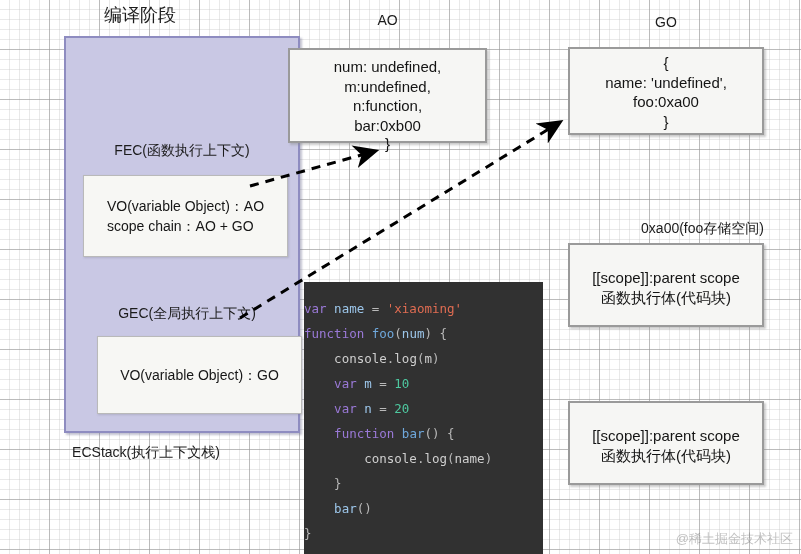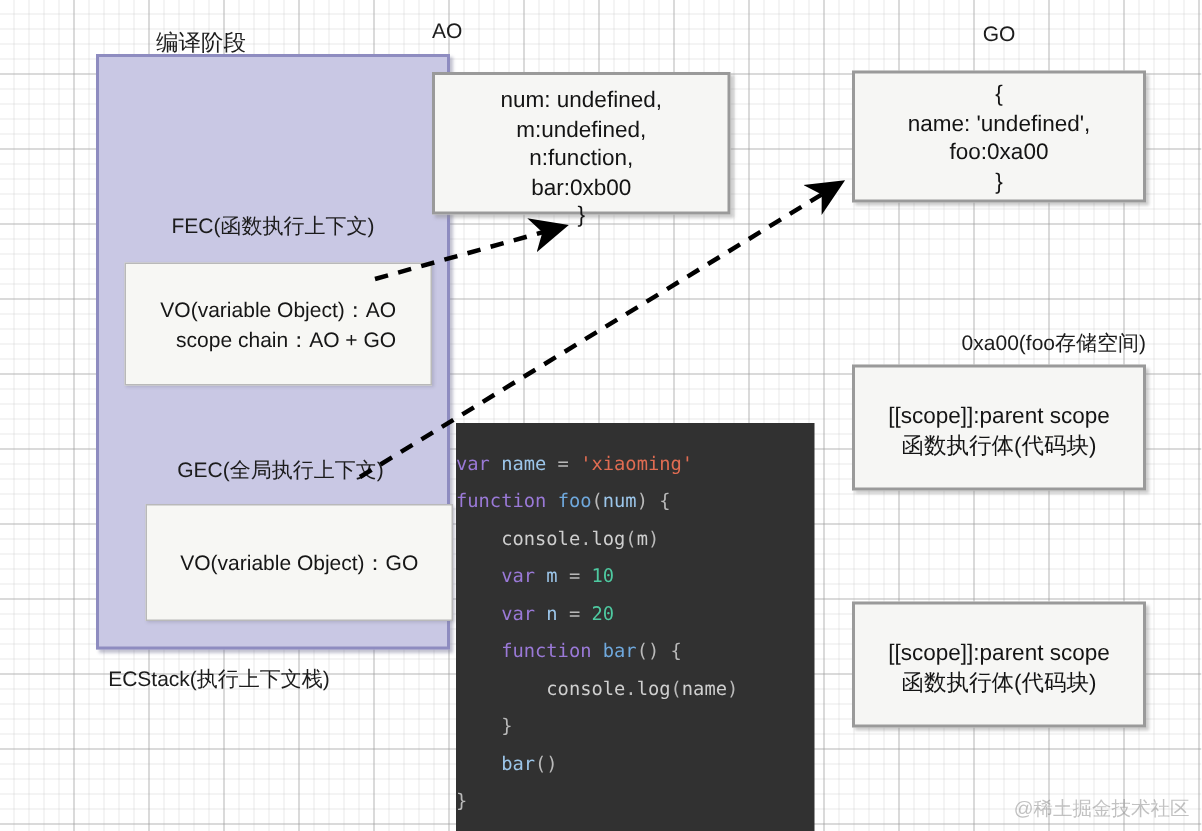--- a/index.html
+++ b/index.html
@@ -48,21 +48,21 @@
     margin-left: 36px;
   }
   .inner-box {
     position: absolute;
     background: #f7f7f4;
     border: 1px solid #b9b9b9;
     box-sizing: border-box;
     display: flex;
     align-items: center;
     justify-content: center;
-    text-align: right;
+    text-align: left;
     box-shadow: 1px 1px 2px rgba(120,120,140,0.30);
   }
   .inner-box .txt {
     font-size: 14px;
     line-height: 1.45;
     white-space: pre-line;
     color: #161616;
   }
 
   
@@ -129,41 +129,41 @@
     font-size: 13px;
     color: rgba(120,120,120,0.45);
     white-space: nowrap;
   }
 </style>
 </head>
 <body>
 
 <div id="canvas">
 
-  <div class="lbl" style="left:104px; top:20px; font-size:15px;">编译阶段</div>
+  <div class="lbl" style="left:104px; top:4px; font-size:18px;">编译阶段</div>
 
   <div class="ecstack-box">
 
     <div class="lbl" style="left:0; top:104px; width:232px; text-align:center;">FEC(函数执行上下文)</div>
 
     <div class="inner-box" style="left:17px; top:137px; width:205px; height:82px;">
       <span class="txt">VO(variable Object)：AO
 scope chain：AO + GO</span>
     </div>
 
     <div class="lbl" style="left:0; top:267px; width:242px; text-align:center;">GEC(全局执行上下文)</div>
 
     <div class="inner-box" style="left:31px; top:298px; width:205px; height:78px;">
       <span class="txt">VO(variable Object)：GO</span>
     </div>
   </div>
 
   <div class="lbl" style="left:28px; top:444px; width:236px; text-align:center;">ECStack(执行上下文栈)</div>
 
-  <div class="lbl" style="left:288px; top:12px; width:199px; text-align:left;">AO</div>
+  <div class="lbl" style="left:288px; top:12px; width:199px; text-align:center;">AO</div>
 
   <div class="obj-text" style="left:288px; top:48px; width:199px;">{</div>
 
   <div class="obj-box" style="left:288px; top:48px; width:199px; height:95px;"></div>
 
   <div class="obj-text" style="left:288px; top:57px; width:199px;">num: undefined,
 m:undefined,
 n:function,
 bar:0xb00</div>
 

